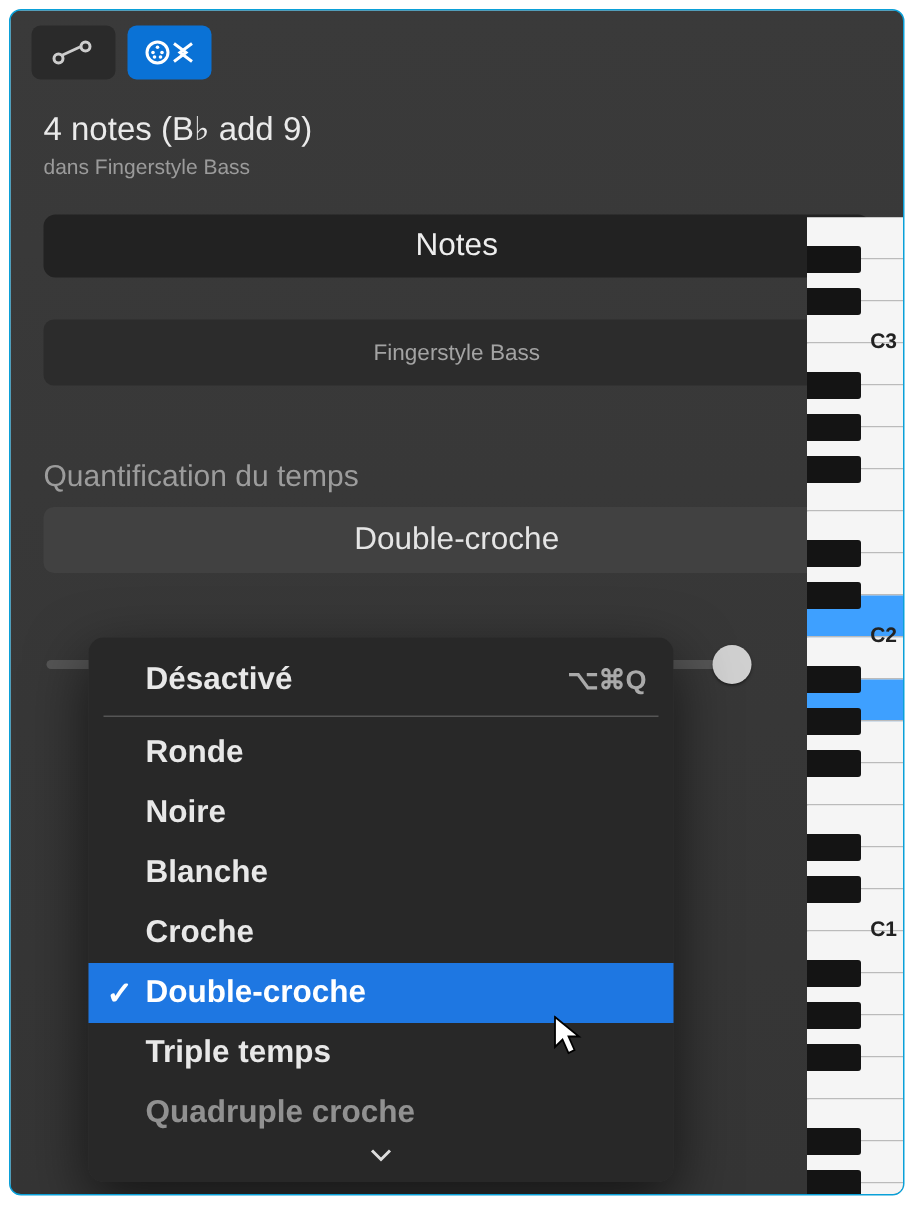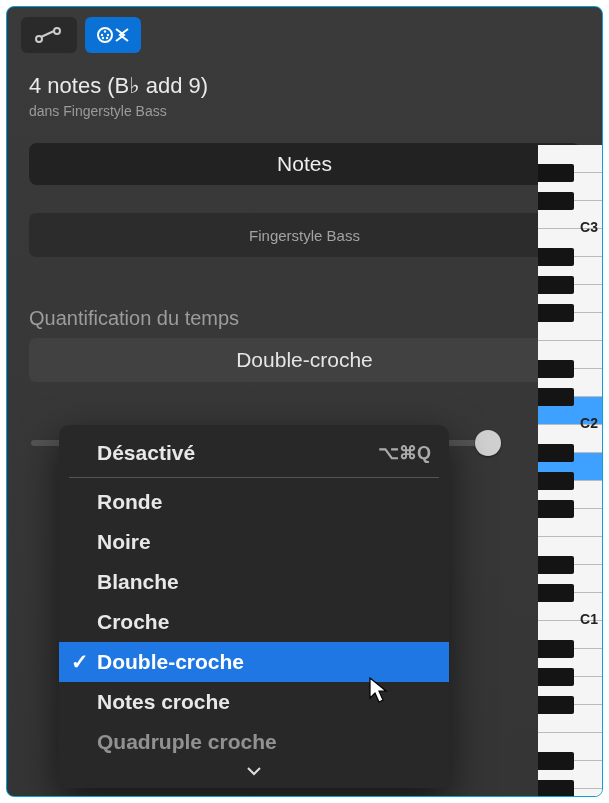--- a/index.html
+++ b/index.html
@@ -185,21 +185,21 @@
           <span>Blanche</span>
         </div>
         <div class="menu-item">
           <span>Croche</span>
         </div>
         <div class="menu-item selected">
           <span class="check">✓</span>
           <span>Double-croche</span>
         </div>
         <div class="menu-item">
-          <span>Notes croche</span>
+          <span>Triple temps</span>
         </div>
         <div class="menu-item partial">
           <span>Quadruple croche</span>
         </div>
       </div>
     <div class="menu-scroll">
       <svg width="16" height="10" viewBox="0 0 16 10">
           <path d="M2 2 L8 8 L14 2" fill="none" stroke="#ddd" stroke-width="2"></path>
         </svg>
     </div>

